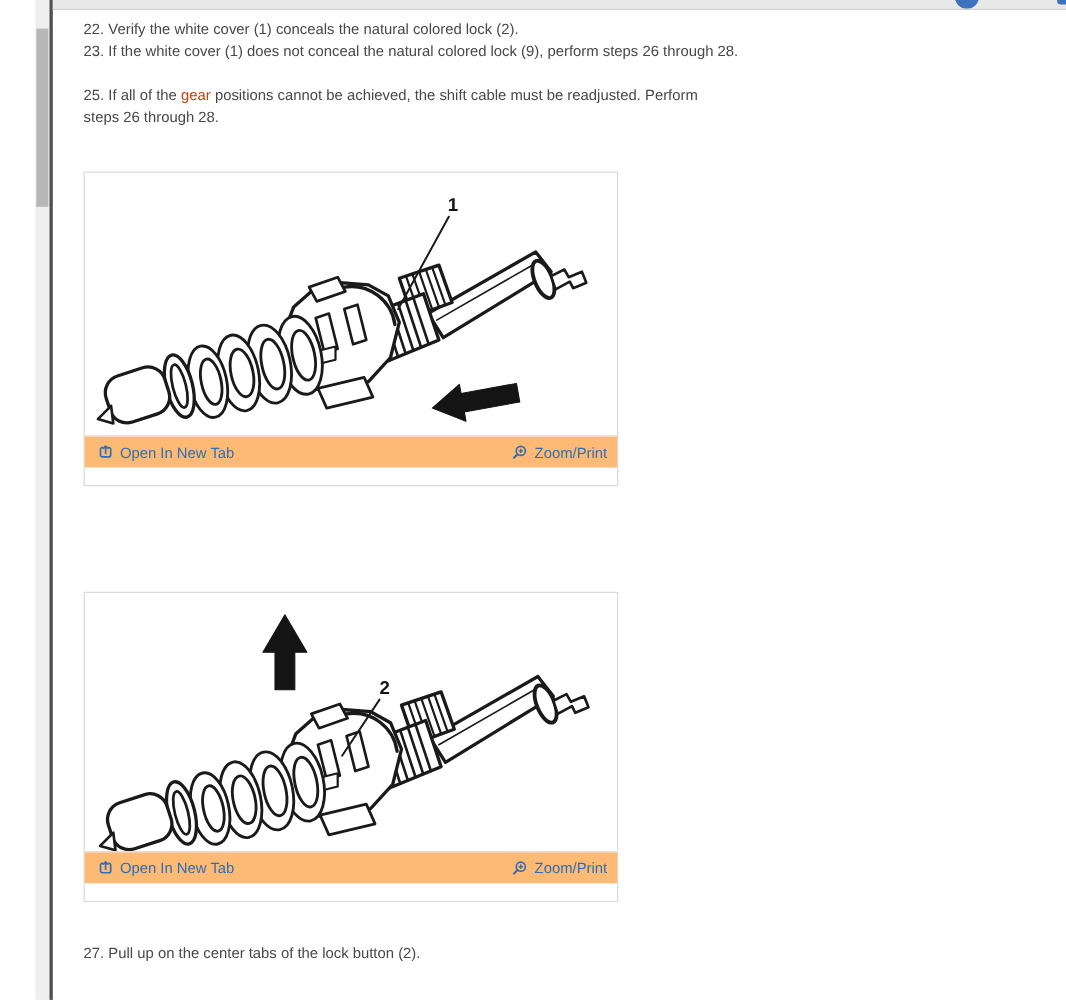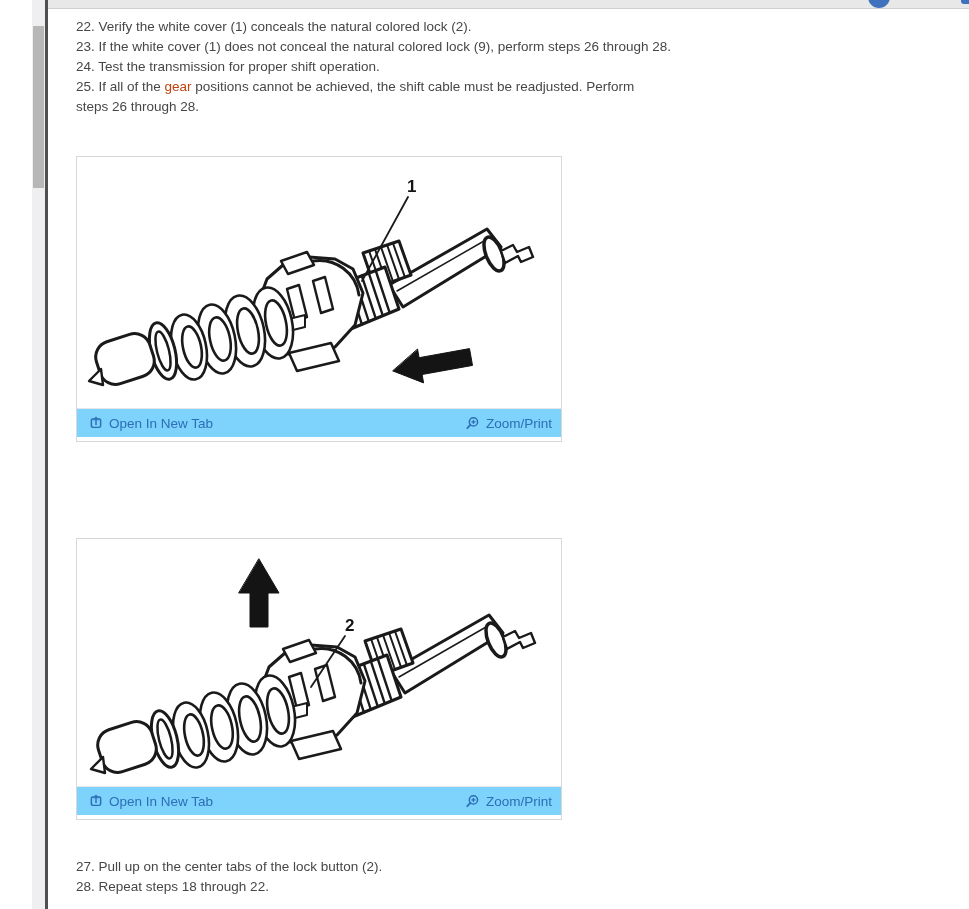--- a/index.html
+++ b/index.html
@@ -15,21 +15,21 @@
   .toolbar{position:absolute;left:16px;top:0;width:953px;height:8px;background:#e9e8e9;
     border-bottom:1px solid #d0cfd0;overflow:hidden;}
   .toolbar-circle{position:absolute;left:820px;top:-14px;width:22px;height:22px;border-radius:50%;background:#3f72bc;}
   .toolbar-chip{position:absolute;left:913px;top:-6px;width:14px;height:10px;border-radius:3px;background:#3f72bc;}
   
   .step{position:absolute;left:44px;font-size:13.5px;line-height:20px;white-space:nowrap;color:#474747;}
   .inline-link{color:#c2410c;cursor:pointer;text-decoration:none;}
   
   .fig-panel{position:absolute;left:44px;width:484px;background:#fff;border:1px solid #d8d8d8;}
   .fig-image{position:absolute;left:0;top:0;right:0;}
-  .fig-footer{position:absolute;left:0;right:0;bottom:4px;height:29px;background:#7dd3fc;
+  .fig-footer{position:absolute;left:0;right:0;bottom:16px;height:29px;background:#fdba74;
     border-top:1px solid #e5e7e9;display:flex;align-items:center;justify-content:space-between;
     padding:0 9px 0 12px;box-sizing:border-box;}
   .fig-link{display:inline-flex;align-items:center;gap:6px;color:#2d6eb5;font-size:13.5px;
     cursor:pointer;text-decoration:none;}
   .fig-link svg{display:block;}
   svg text.callout{font-family:"Liberation Sans",sans-serif;font-size:17px;font-weight:bold;fill:#141414;}
   .art{stroke:#1a1a1a;fill:#ffffff;}
 </style>
 </head>
 <body>
@@ -41,21 +41,20 @@
   </div>
   <div class="content-divider"></div>
 
   <div class="toolbar">
     <div class="toolbar-circle"></div>
     <div class="toolbar-chip"></div>
   </div>
 
   <div class="step" style="top:17px;">22. Verify the white cover (1) conceals the natural colored lock (2).</div>
   <div class="step" style="top:37px;">23. If the white cover (1) does not conceal the natural colored lock (9), perform steps 26 through 28.</div>
-  <div class="step" style="top:57px;">24. Test the transmission for proper shift operation.</div>
   <div class="step" style="top:77px;"><span>25. If all of the </span><a class="inline-link">gear</a><span> positions cannot be achieved, the shift cable must be readjusted. Perform</span></div>
   <div class="step" style="top:97px;">steps 26 through 28.</div>
 
   <div class="fig-panel" style="top:156px;height:284px;">
     <div class="fig-image" style="height:255px;">
       <svg width="484" height="255" viewBox="0 0 484 255">
         <g stroke-linejoin="round" stroke-linecap="round">
 
           <polygon class="art" points="312,128 410,72 424,90 326,150" stroke-width="3"></polygon>
           <line x1="320" y1="134" x2="414" y2="80" stroke="#1a1a1a" stroke-width="1.5"></line>
@@ -221,15 +220,14 @@
           <line x1="5.8" y1="9.5" x2="2.4" y2="13" stroke="#2d6eb5" stroke-width="1.9" stroke-linecap="round"></line>
           <line x1="9" y1="4.2" x2="9" y2="8.4" stroke="#2d6eb5" stroke-width="1.4"></line>
           <line x1="6.9" y1="6.3" x2="11.1" y2="6.3" stroke="#2d6eb5" stroke-width="1.4"></line>
         </svg>
         <span>Zoom/Print</span>
       </a>
     </div>
   </div>
 
   <div class="step" style="top:857px;">27. Pull up on the center tabs of the lock button (2).</div>
-  <div class="step" style="top:877px;">28. Repeat steps 18 through 22.</div>
 
 </div>
 
 </body></html>

